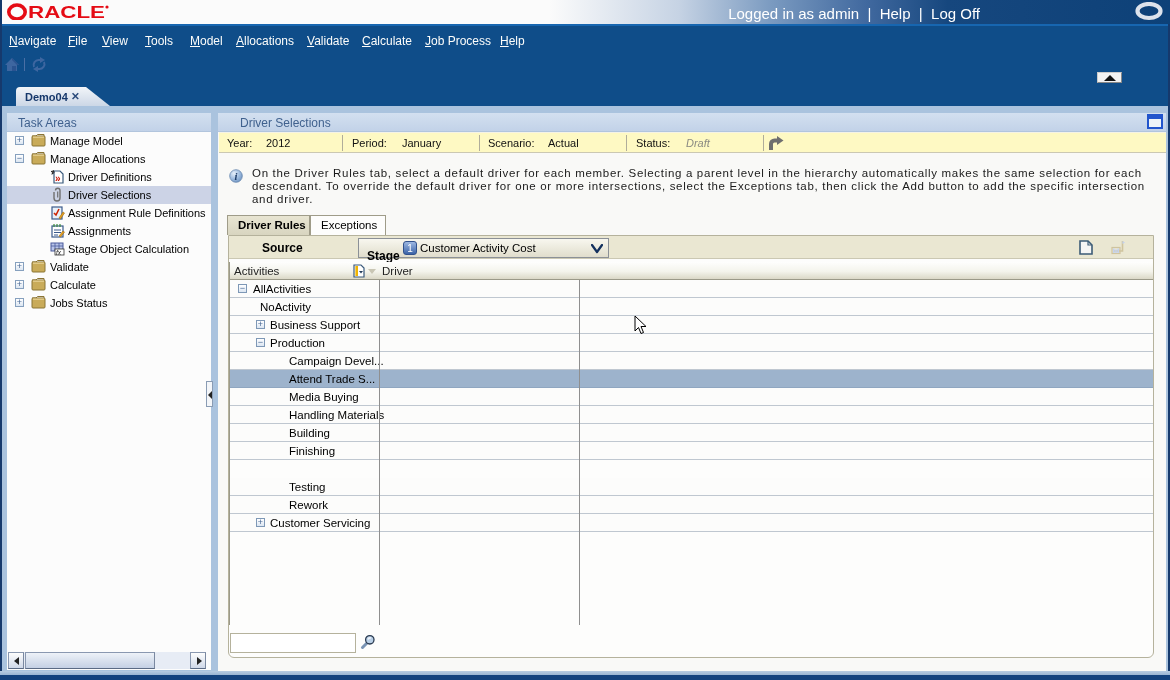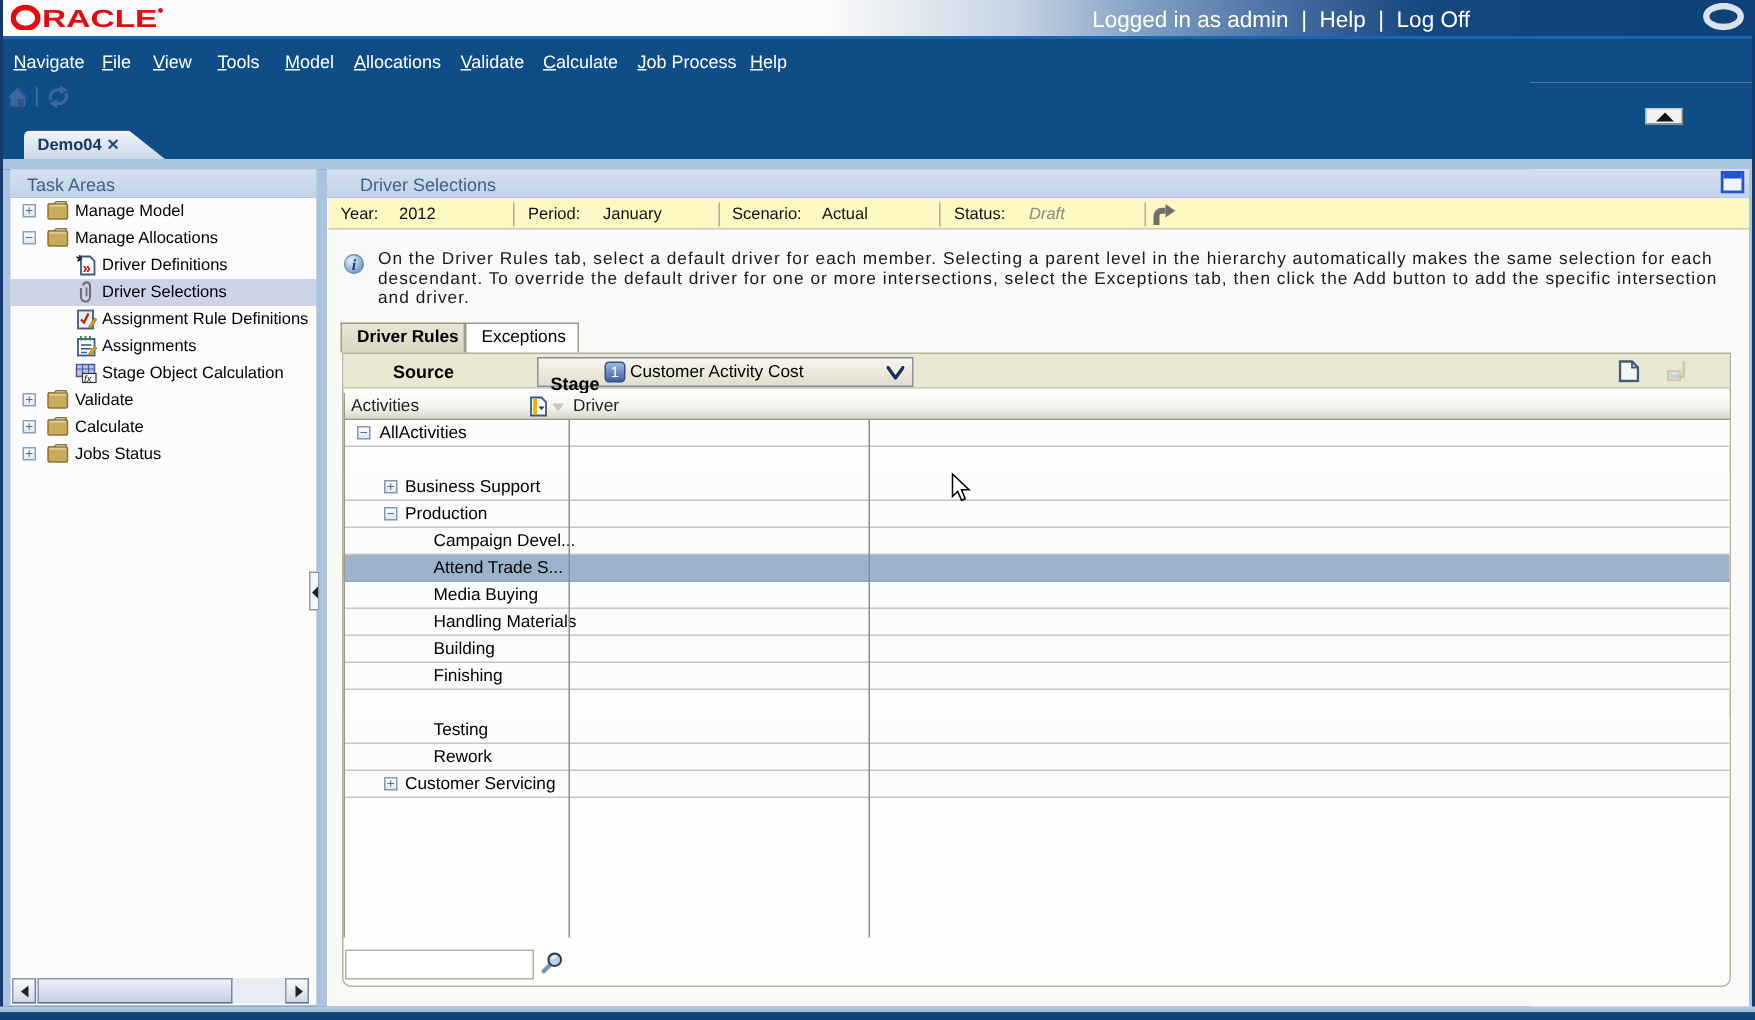--- a/index.html
+++ b/index.html
@@ -363,20 +363,23 @@
     </svg>
     <svg style="position:absolute;left:138px;top:6px" width="10" height="8" viewBox="0 0 10 8">
         <path d="M1 1 L5 6 L9 1 Z" fill="#c9c6b4"></path>
       </svg>
     <span class="h2">Driver</span>
   </div>
   <div class="row " style="top:280px">
       <div class="pm2" style="left:9px">−</div>
       <span class="txt" style="left:24px">AllActivities</span>
     </div>
+    <div class="row " style="top:298px">
+      <span class="txt" style="left:31px">NoActivity</span>
+    </div>
     <div class="row " style="top:316px">
       <div class="pm2" style="left:27px">+</div>
       <span class="txt" style="left:41px">Business Support</span>
     </div>
     <div class="row " style="top:334px">
       <div class="pm2" style="left:27px">−</div>
       <span class="txt" style="left:41px">Production</span>
     </div>
     <div class="row " style="top:352px">
       <span class="txt" style="left:60px">Campaign Devel...</span>

